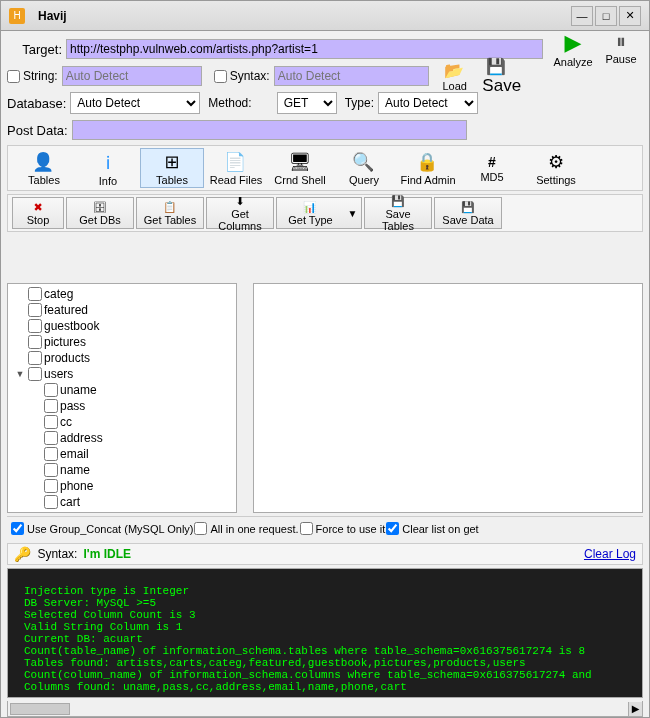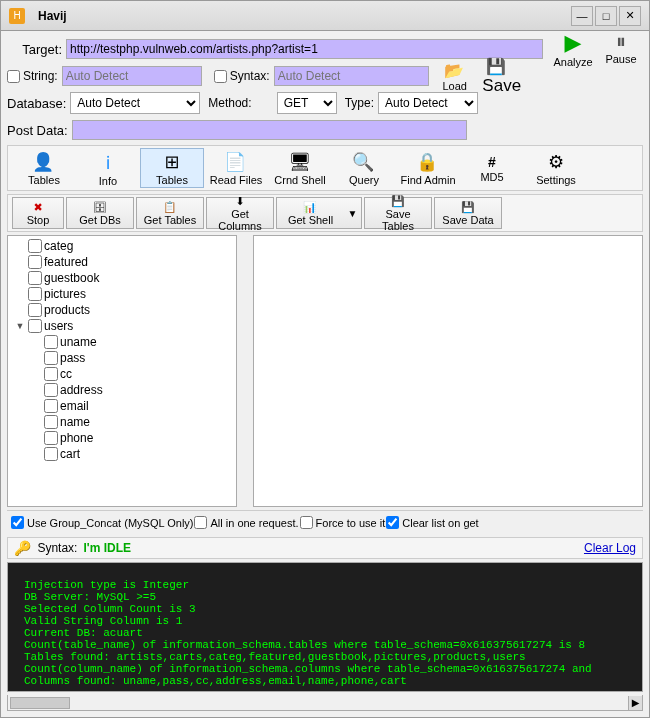--- a/index.html
+++ b/index.html
@@ -174,20 +174,21 @@
     .stop-btn {
       background: linear-gradient(to bottom, #f8f8f8, #e8e8e8);
     }
 
     
     .main-area {
       display: flex;
       flex: 1;
       gap: 16px;
       min-height: 0;
+      margin-top: 48px;
     }
 
     
     .tree-panel {
       width: 230px;
       min-width: 230px;
       background: white;
       border: 1px solid #aaa;
       display: flex;
       flex-direction: column;
@@ -474,21 +475,21 @@
         <span>📋</span>
         <span>Get Tables</span>
       </button>
       <button class="action-btn">
         <span>⬇</span>
         <span>Get Columns</span>
       </button>
       <div class="action-group">
         <button class="action-btn">
           <span>📊</span>
-          <span>Get Shell</span>
+          <span>Get Type</span>
         </button>
         <div class="dropdown-btn">▼</div>
       </div>
       <button class="action-btn">
         <span>💾</span>
         <span>Save Tables</span>
       </button>
       <button class="action-btn">
         <span>💾</span>
         <span>Save Data</span>

